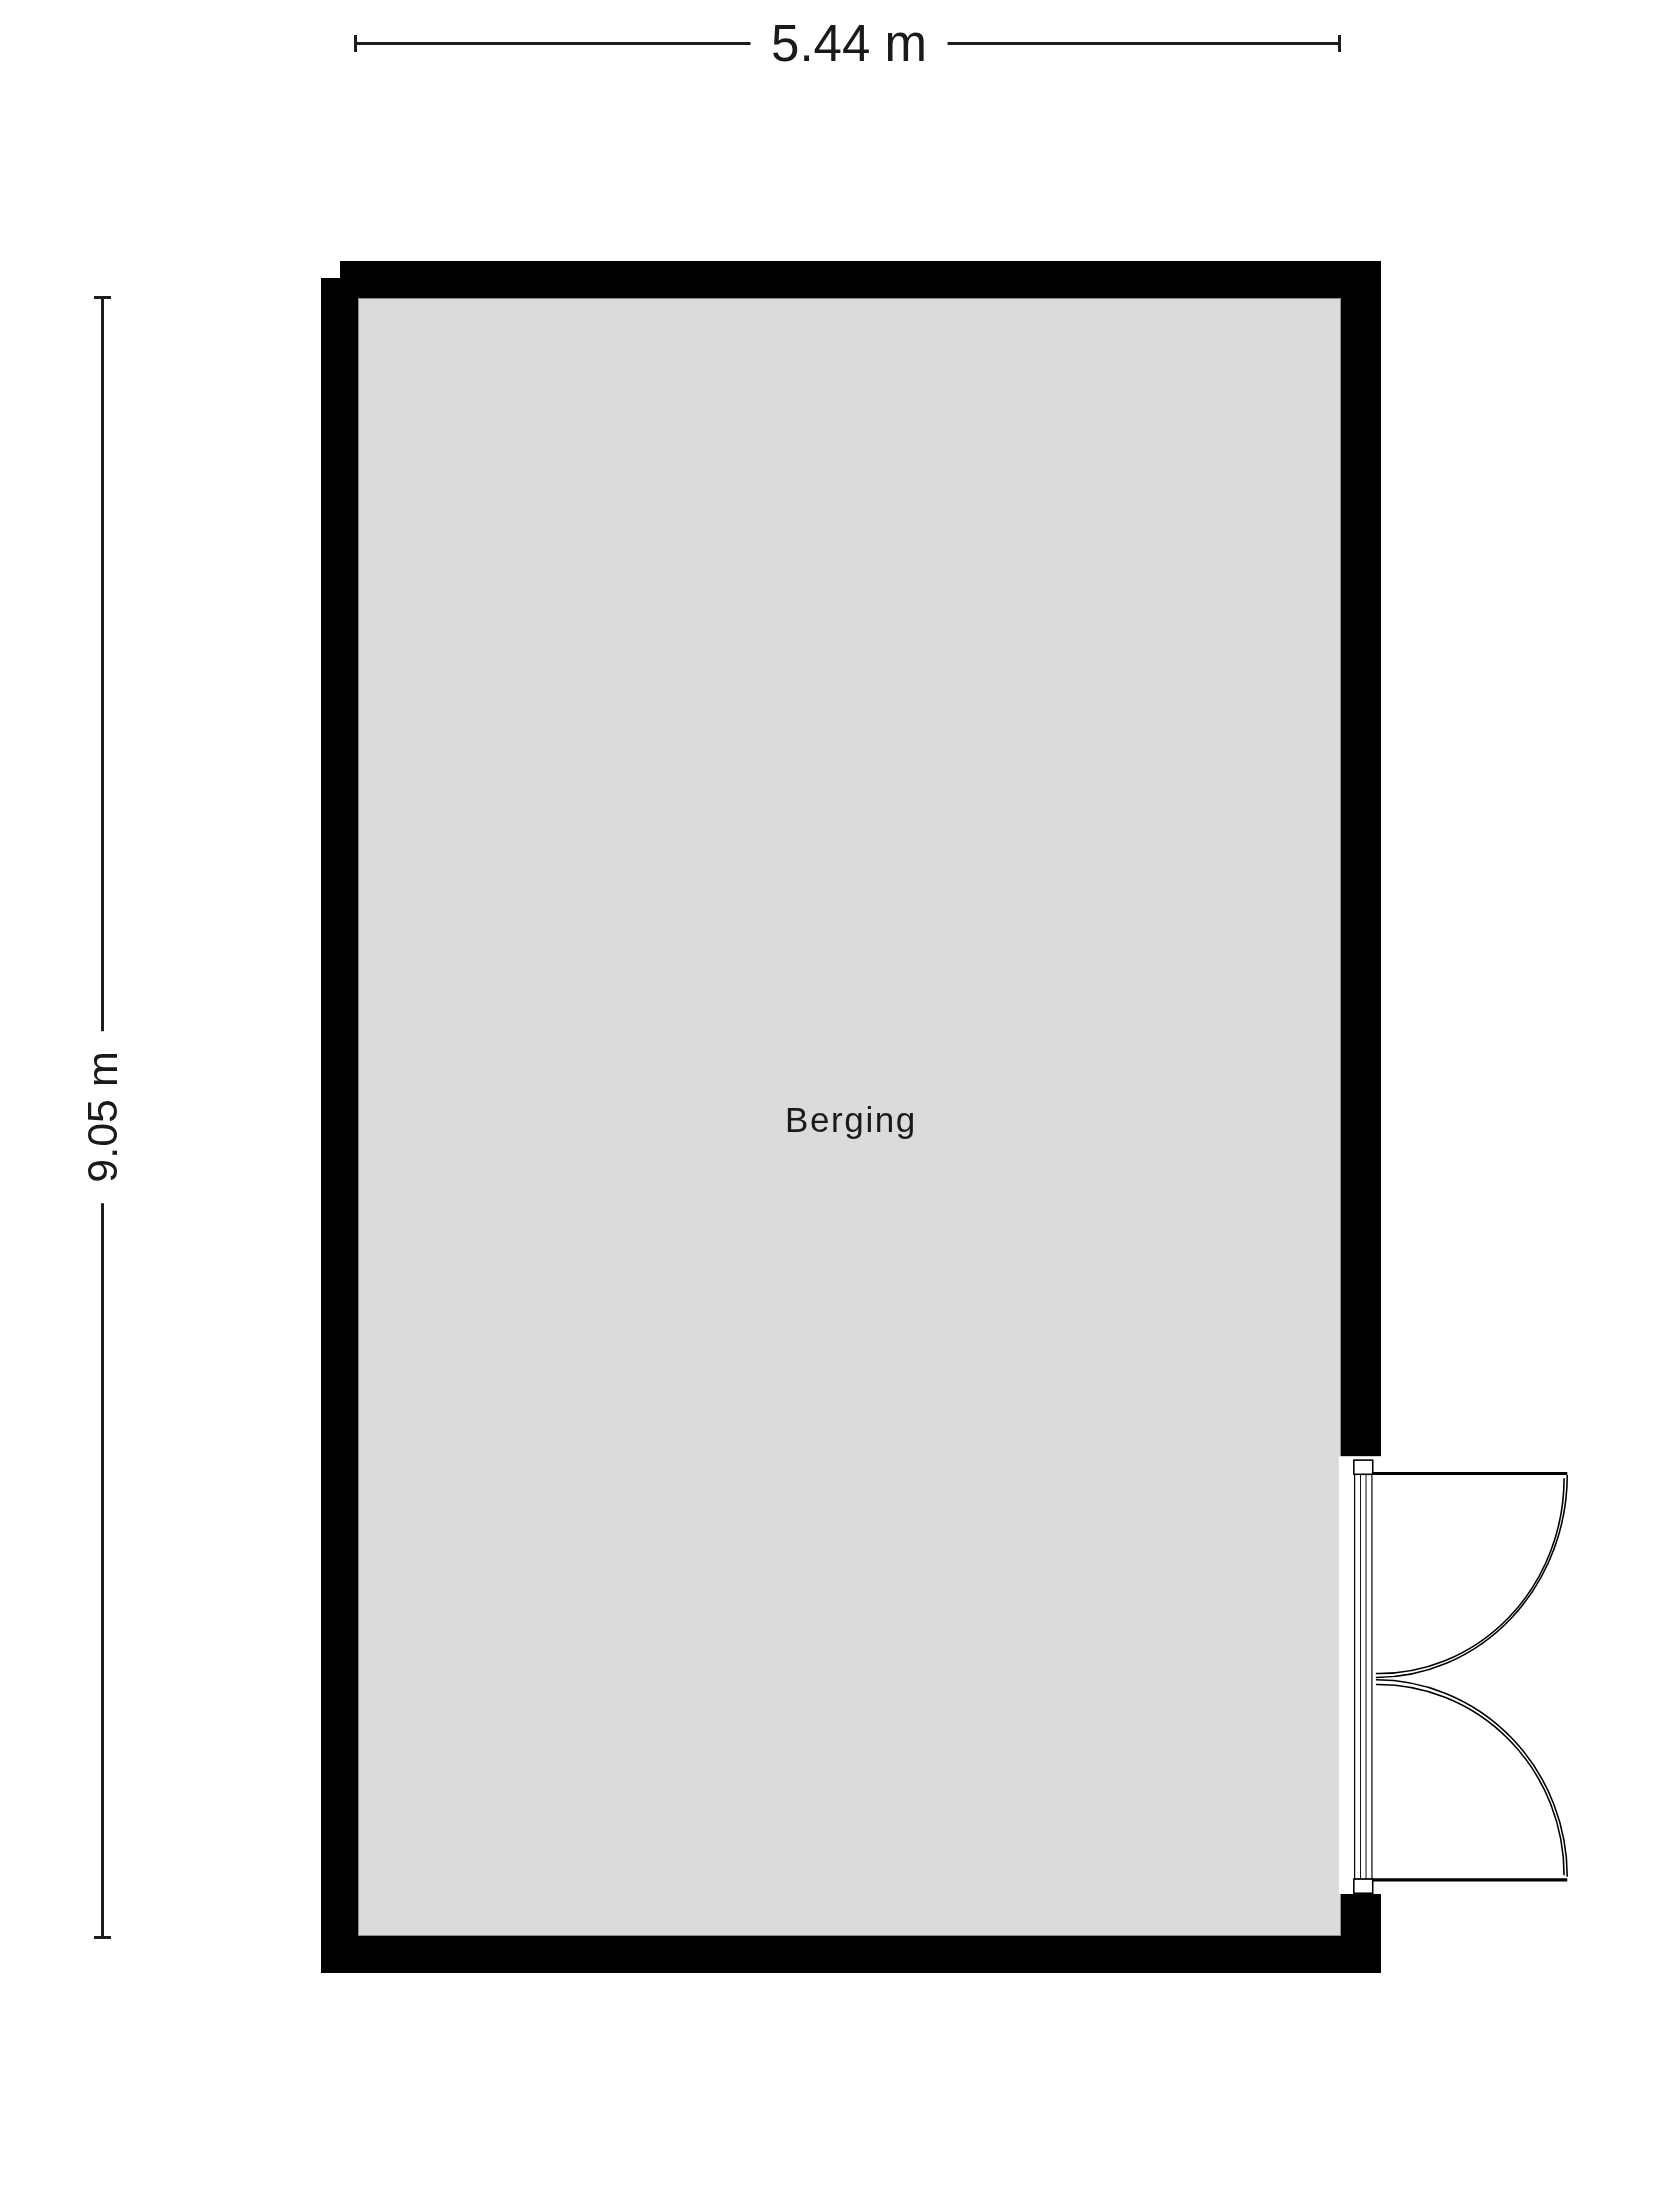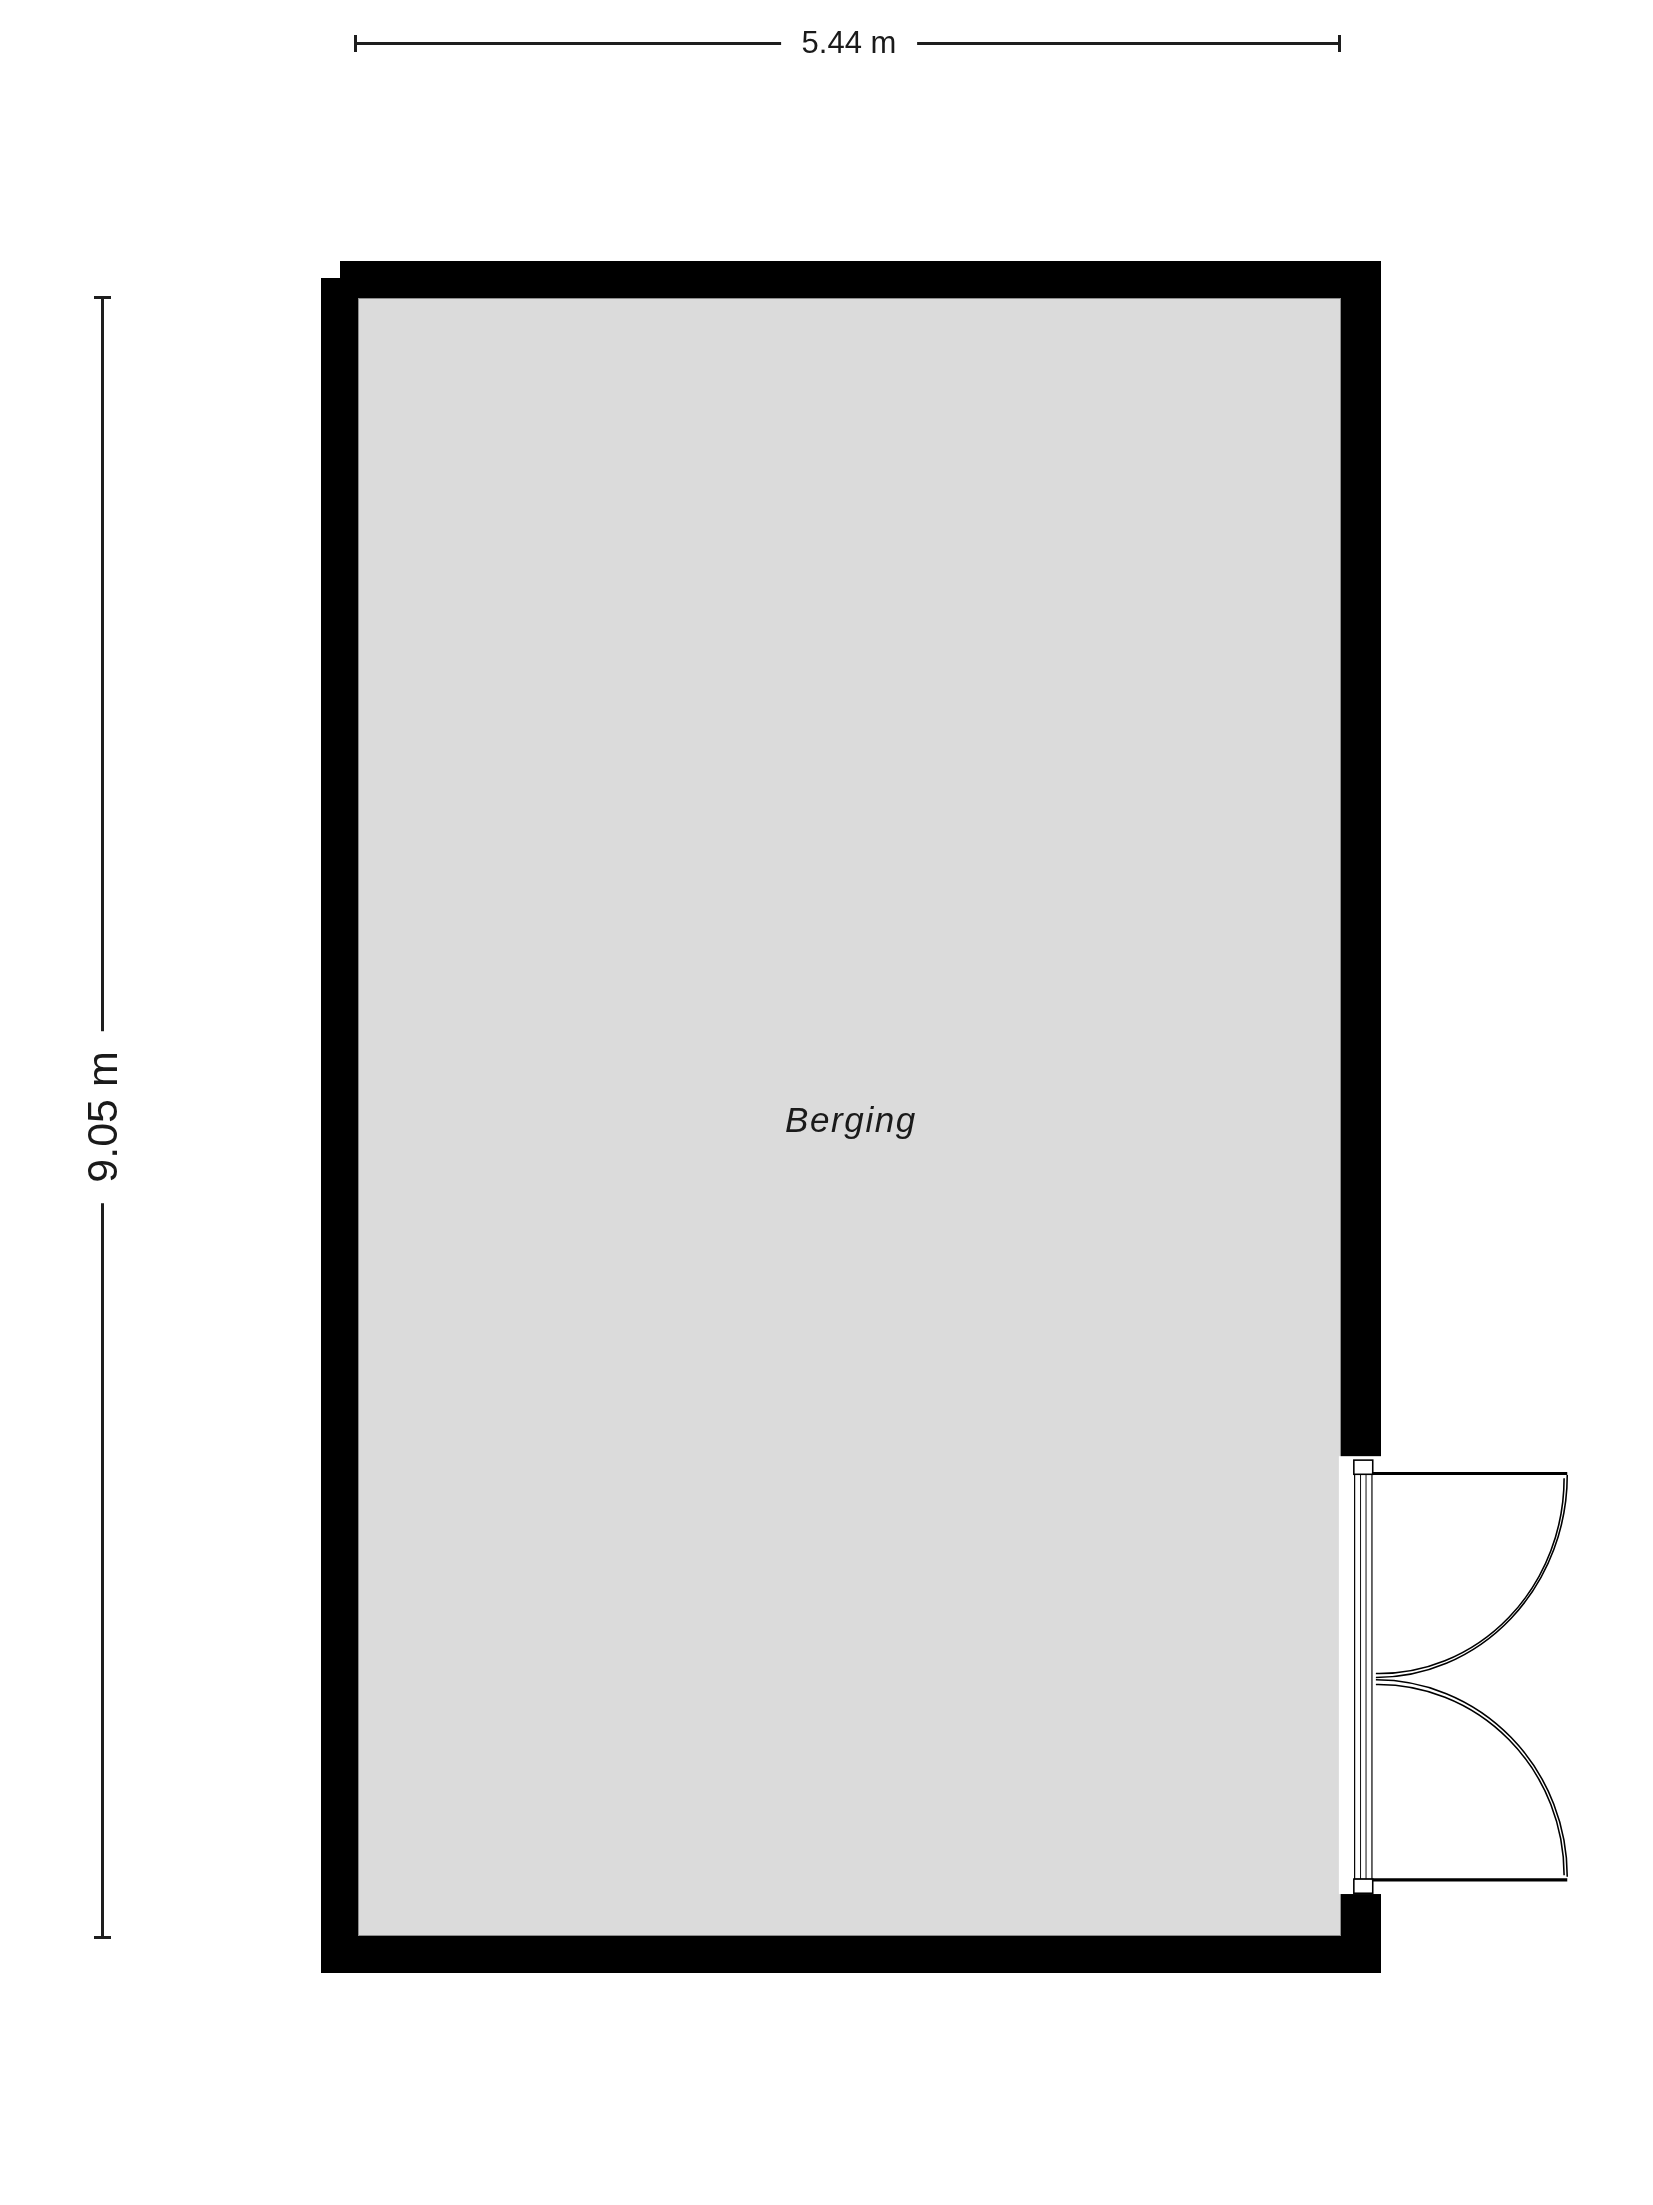--- a/index.html
+++ b/index.html
@@ -33,21 +33,21 @@
     background:var(--line);
   }
   .dim-tick-v.left{left:354px;}
   .dim-tick-v.right{left:1338px;}
   .dim-label-top{
     position:absolute;
     left:849px;top:43px;
     transform:translate(-50%,-50%);
     background:var(--bg);
     padding:0 20.5px;
-    font-size:31px;
+    font-size:51px;
     color:var(--text);
     white-space:nowrap;
   }
   .dim-line-v{
     position:absolute;
     left:101px;top:298px;
     width:3.2px;height:1641px;
     background:var(--line);
   }
   .dim-tick-h{
@@ -88,21 +88,20 @@
     border:1.6px solid var(--floor-border);
   }
   .room-label{
     position:absolute;
     left:851px;top:1120px;
     transform:translate(-50%,-50%);
     font-size:35px;
     color:var(--text);
     white-space:nowrap;
     letter-spacing:1.6px;
-    font-style:italic;
   }
   
   .door-svg{
     position:absolute;
     left:1331px;top:1449px;
     width:252px;height:453px;
   }
 </style>
 </head>
 <body>

